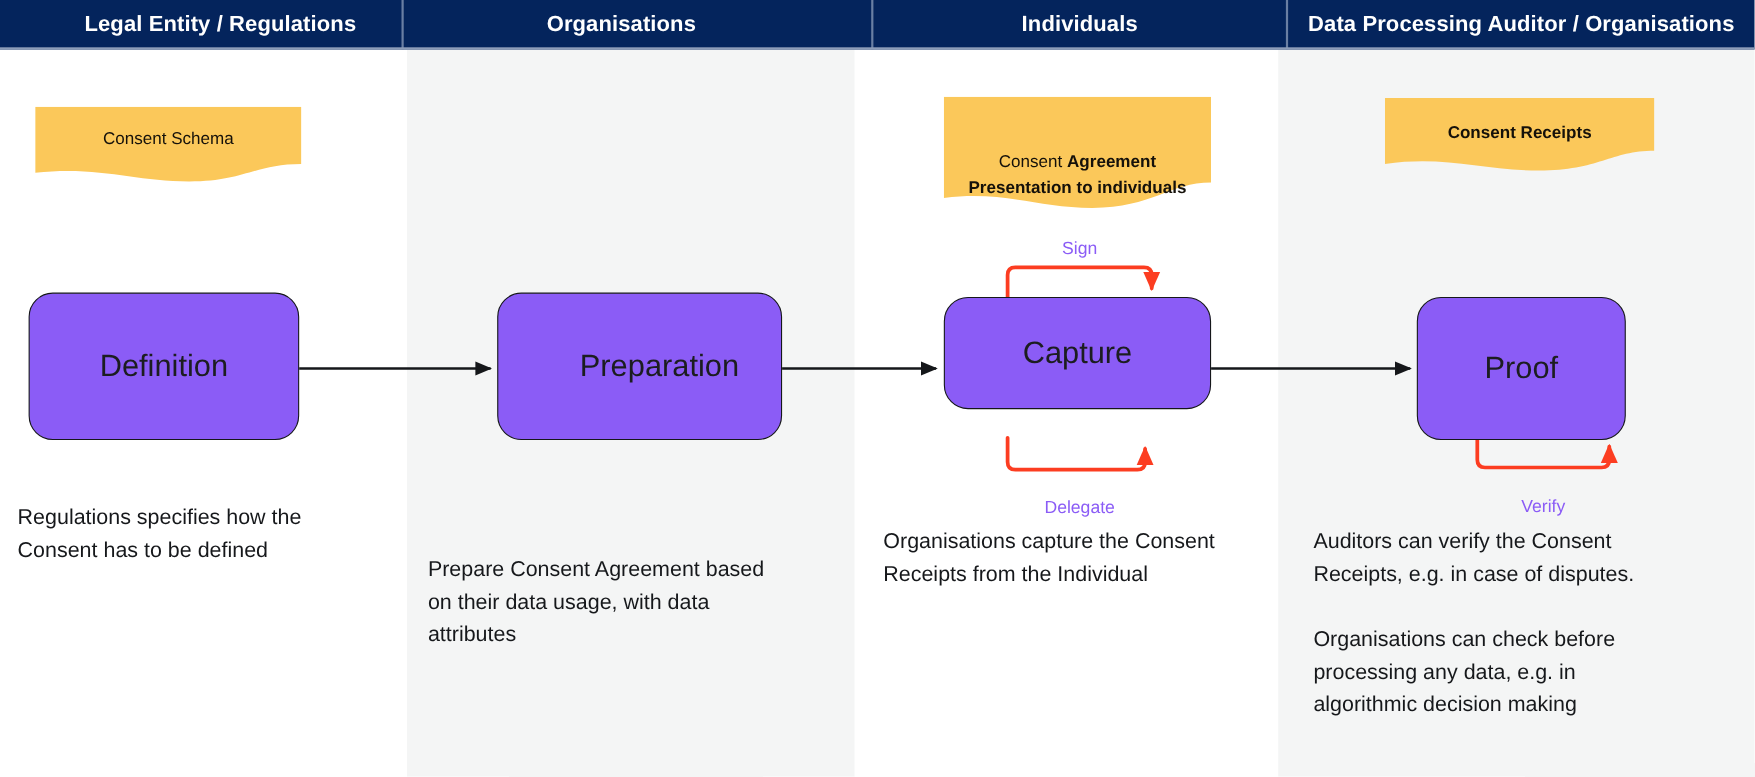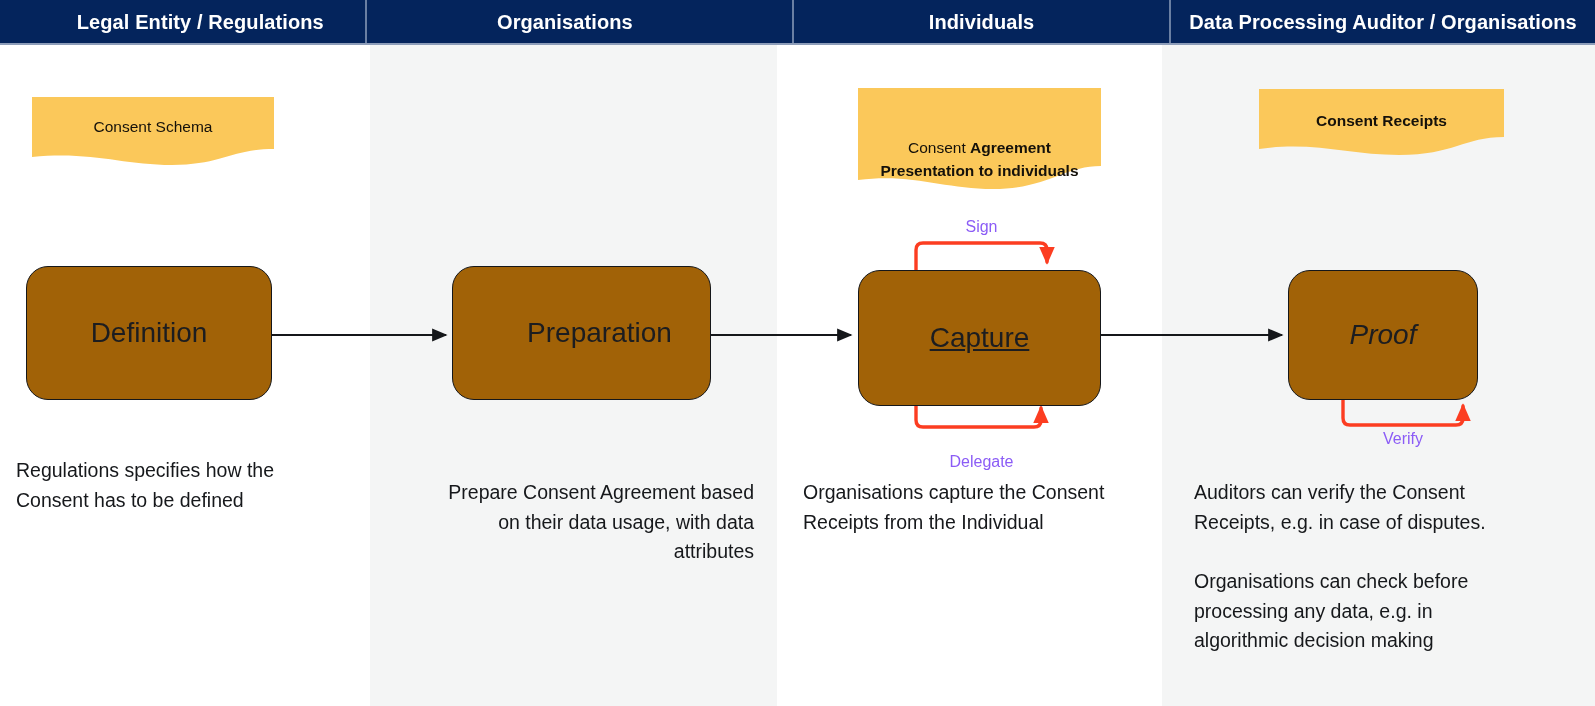--- a/index.html
+++ b/index.html
@@ -51,21 +51,21 @@
     color:#15110a;
     line-height:1.45;
     padding:0 10px;
     box-sizing:border-box;
   }
   .note .note-text b{font-weight:bold;}
 
   
   .pbox{
     position:absolute;
-    background:#a16207;
+    background:#8b5cf6;
     border:1.4px solid #15171a;
     border-radius:22px;
     display:flex;align-items:center;justify-content:center;
     font-size:28px;
     color:#1c1d20;
     box-sizing:border-box;
   }
 
   
   #wires{position:absolute;left:0;top:0;width:1595px;height:706px;pointer-events:none;}
@@ -176,44 +176,44 @@
       <path d="M1343,398 L1343,418 Q1343,425 1350,425 L1456,425 Q1463,425 1463,418 L1463,406" fill="none" stroke="#fc3d21" stroke-width="3.4" stroke-linecap="round" marker-end="url(#arrowRed)"></path>
     </g>
   </svg>
 
   <div class="loop-label" style="left:916px;top:218px;width:131px;">
     <span>Sign</span>
   </div>
   <div class="loop-label" style="left:916px;top:432px;width:131px;margin-top:21px;">
     <span>Delegate</span>
   </div>
-  <div class="loop-label" style="left:1343px;top:430px;width:120px;">
+  <div class="loop-label" style="left:1343px;top:452px;width:120px;">
     <span>Verify</span>
   </div>
 
   <div class="pbox" style="left:26px;top:266px;width:246px;height:134px;">
     <span>Definition</span>
   </div>
 
   <div class="pbox" style="left:452px;top:266px;width:259px;height:134px;padding-left:36px;">
     <span>Preparation</span>
   </div>
 
-  <div class="pbox" style="left:858px;top:270px;width:243px;height:136px;text-decoration:underline;">
+  <div class="pbox" style="left:858px;top:270px;width:243px;height:102px;">
     <span>Capture</span>
   </div>
 
-  <div class="pbox" style="left:1288px;top:270px;width:190px;height:130px;font-style:italic;">
+  <div class="pbox" style="left:1288px;top:270px;width:190px;height:130px;">
     <span>Proof</span>
   </div>
 
   <div class="desc" style="left:16px;top:456px;width:340px;">Regulations specifies how the
 Consent has to be defined</div>
 
-  <div class="desc" style="left:389px;top:478px;width:365px;text-align:right;">Prepare Consent Agreement based
+  <div class="desc" style="left:389px;top:504px;width:365px;">Prepare Consent Agreement based
 on their data usage, with data
 attributes</div>
 
   <div class="desc" style="left:803px;top:478px;width:355px;">Organisations capture the Consent
 Receipts from the Individual</div>
 
   <div class="desc" style="left:1194px;top:478px;width:385px;">Auditors can verify the Consent
 Receipts, e.g. in case of disputes.
 
 Organisations can check before

